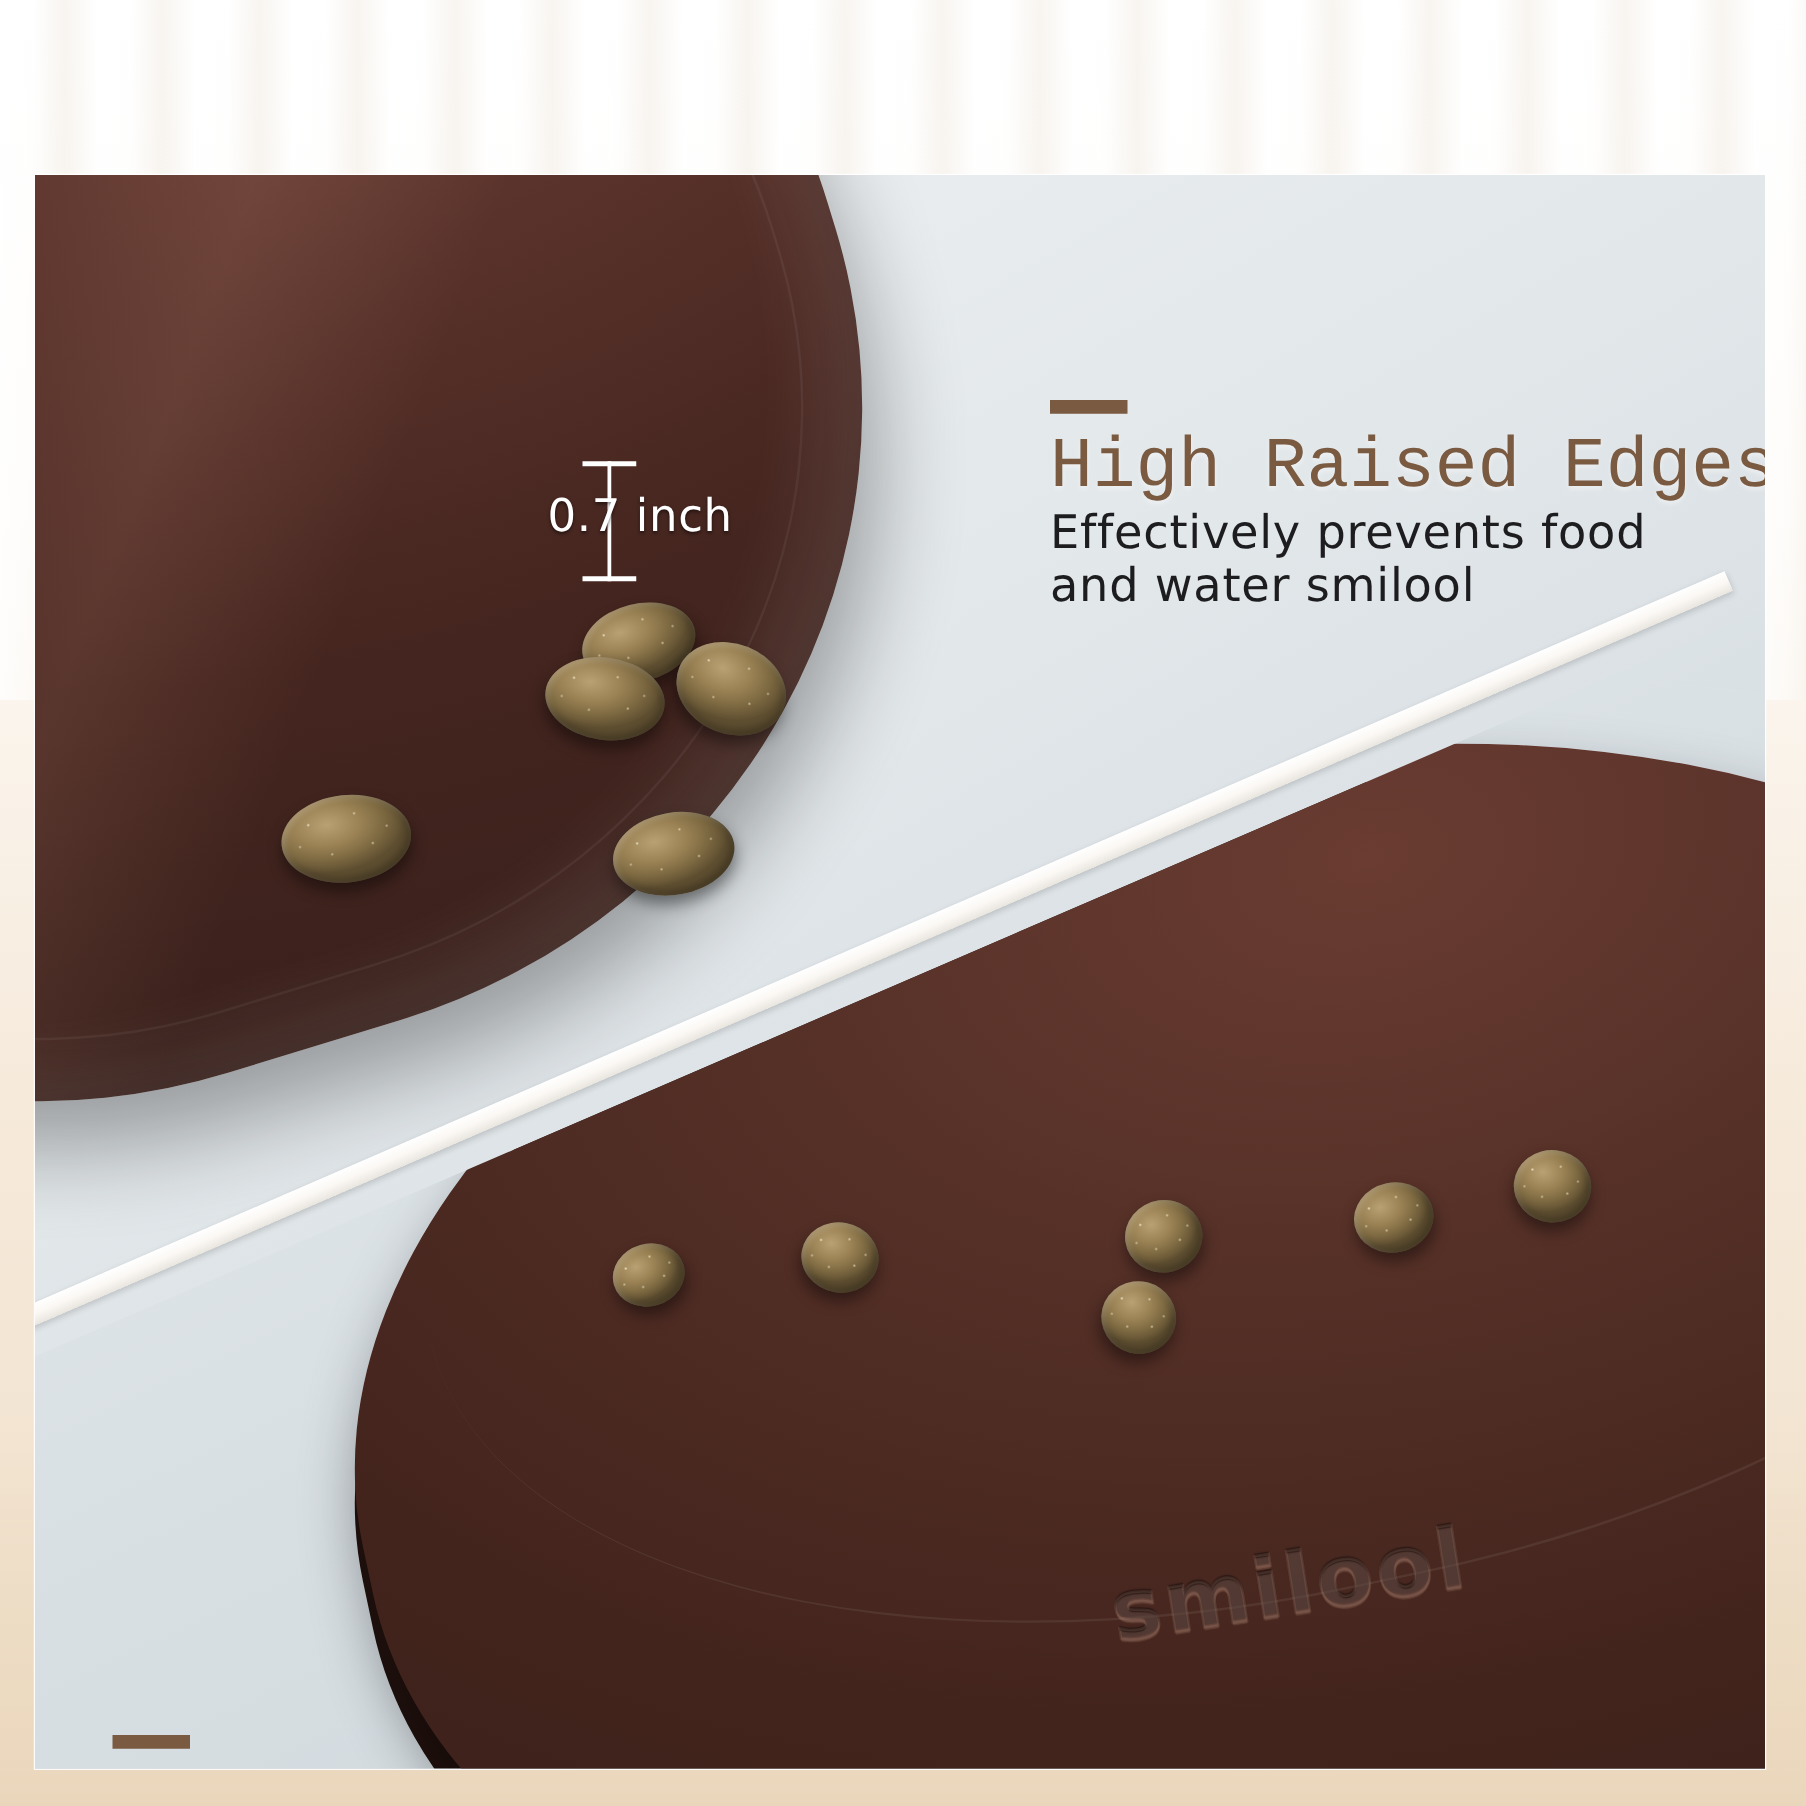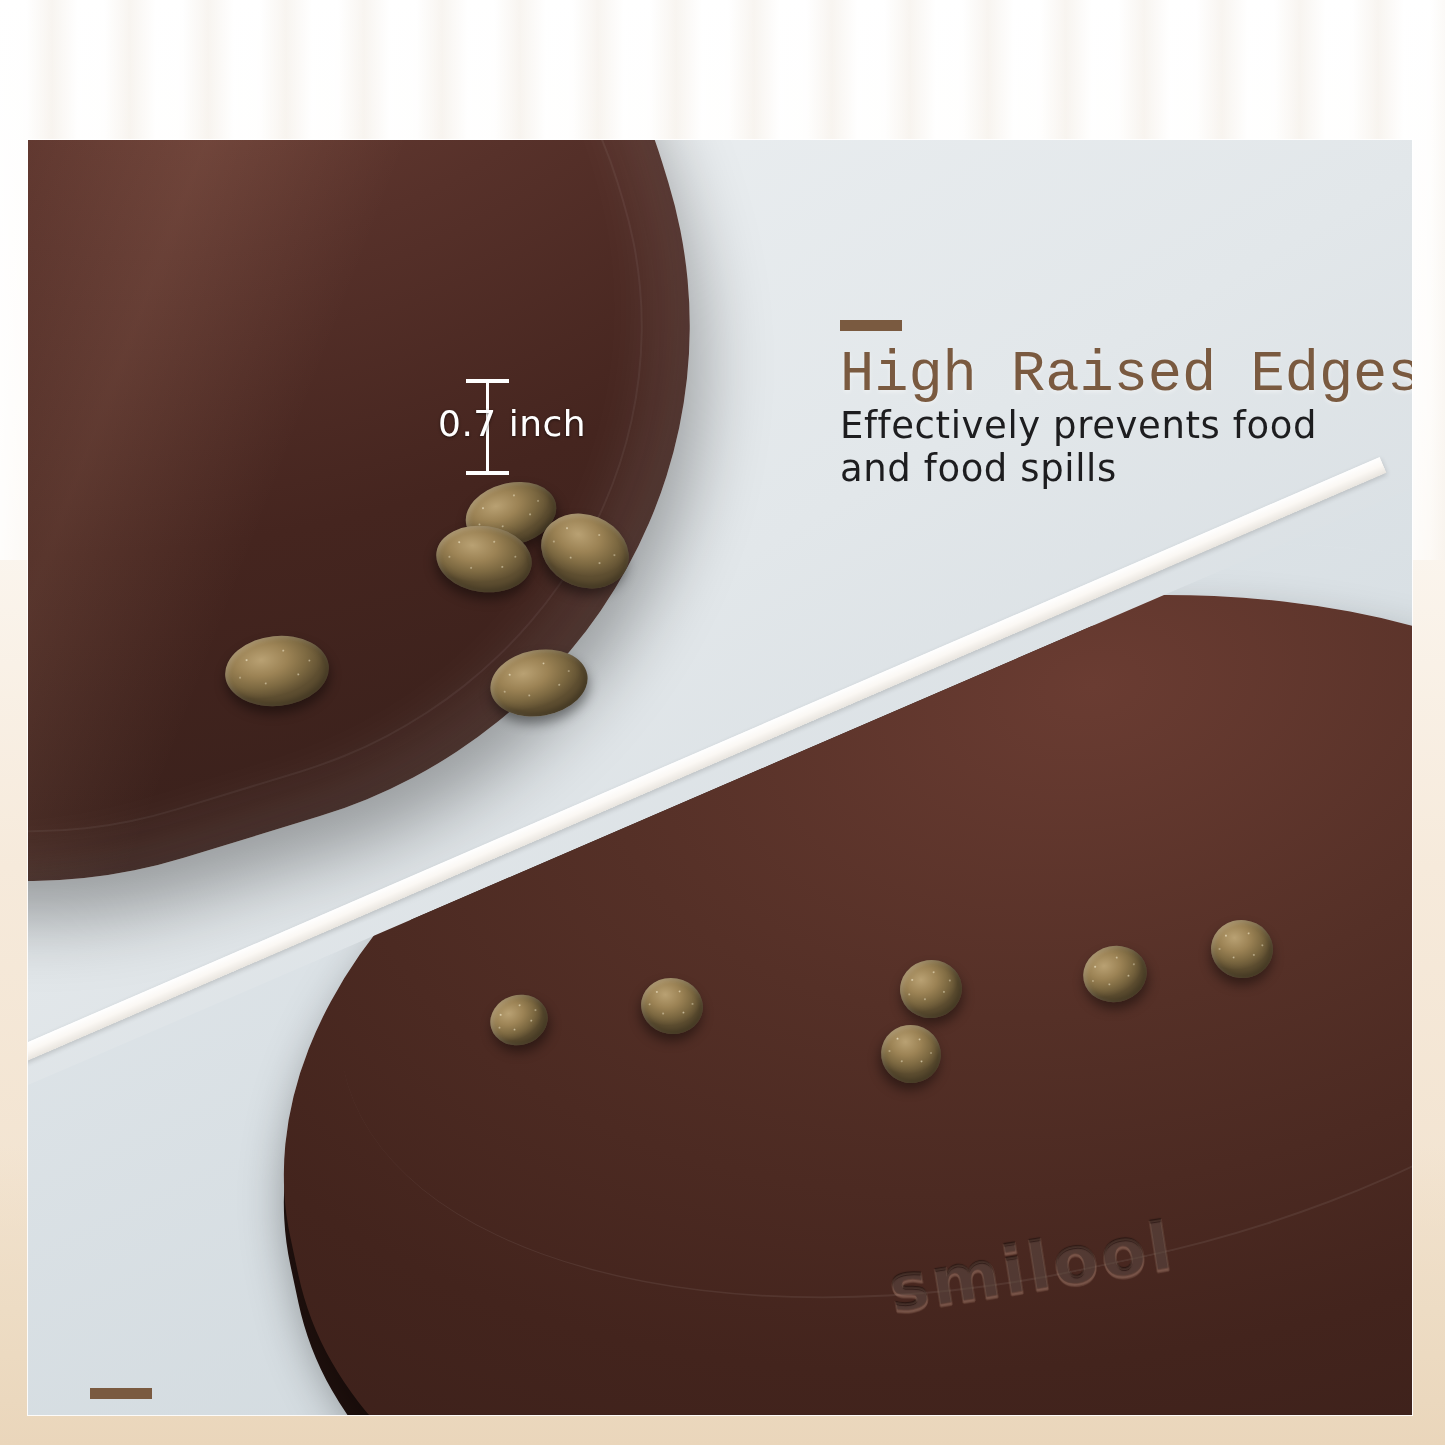--- a/index.html
+++ b/index.html
@@ -148,21 +148,21 @@
     color:rgba(255,220,200,.045);
     transform:rotate(-9deg);
     text-shadow:
       0 2px 1px rgba(255,205,180,.16),
       0 -2px 1px rgba(0,0,0,.42);
     -webkit-text-stroke:2px rgba(255,215,190,.10);
     white-space:nowrap;
   }
 
   
-  .measure{position:absolute;left:410px;top:225px;width:170px;height:125px;}
+  .measure{position:absolute;left:410px;top:215px;width:170px;height:125px;}
   .m-line{position:absolute;left:48px;top:14px;width:3px;height:96px;background:#ffffff;}
   .m-cap{position:absolute;left:28px;width:43px;height:4px;background:#ffffff;}
   .m-cap.top{top:14px;} .m-cap.bot{top:106px;}
   .m-label{
     position:absolute;left:0px;top:38px;width:170px;
     color:#ffffff;font-size:36px;font-family:"DejaVu Sans", sans-serif;
     letter-spacing:.5px;text-shadow:0 1px 3px rgba(0,0,0,.55);white-space:nowrap;
   }
 
   
@@ -237,21 +237,21 @@
       <div class="m-line"></div>
       <div class="m-cap bot"></div>
       <div class="m-label">0.7 inch</div>
     </div>
 
     <div class="feat-right">
       <div class="dash"></div>
       <div class="h-brown">High Raised Edges</div>
       <div class="sub-dark">
         <div>Effectively prevents food</div>
-        <div>and food spills</div>
+        <div>and water smilool</div>
       </div>
     </div>
 
     <div class="feat-bottom">
       <div class="dash"></div>
       <div class="h-fade">Keeping the floor clean</div>
 
     </div>
 
   </div>

